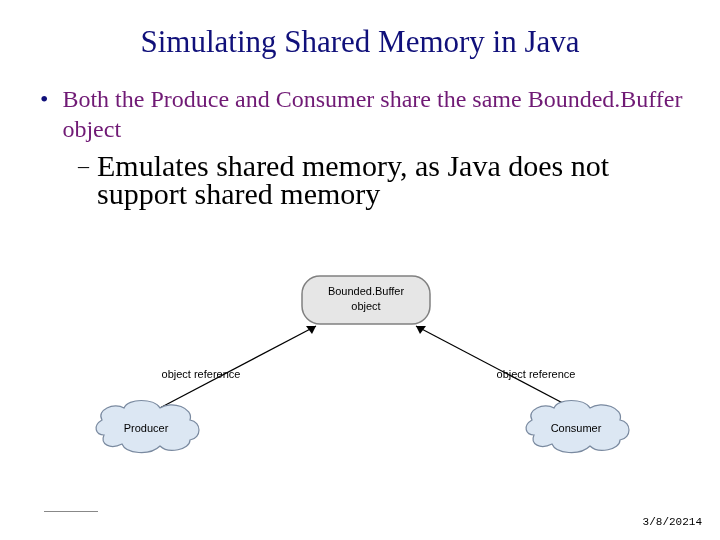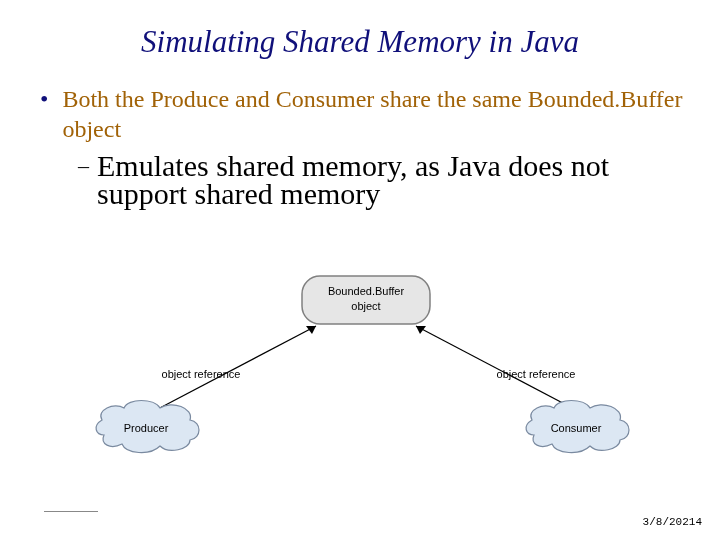--- a/index.html
+++ b/index.html
@@ -10,40 +10,39 @@
     font-family: "Times New Roman", Times, serif;
     position: relative;
     overflow: hidden;
   }
   .title {
     text-align: center;
     font-size: 31px;
     color: #10107a;
     padding-top: 24px;
     font-weight: normal;
-    font-style: italic;
   }
   .content {
     padding: 24px 36px 0 36px;
   }
   .bullet-row {
     display: flex;
     align-items: flex-start;
     margin-bottom: 8px;
   }
   .bullet-dot {
     color: #10107a;
     font-size: 24px;
     line-height: 30px;
     margin-right: 14px;
     margin-left: 4px;
   }
   .bullet-text {
     font-size: 24px;
-    color: #a16207;
+    color: #701a75;
     line-height: 30px;
   }
   .sub-row {
     display: flex;
     align-items: flex-start;
     margin-left: 42px;
     margin-top: 6px;
   }
   .sub-dash {
     font-size: 22px;

